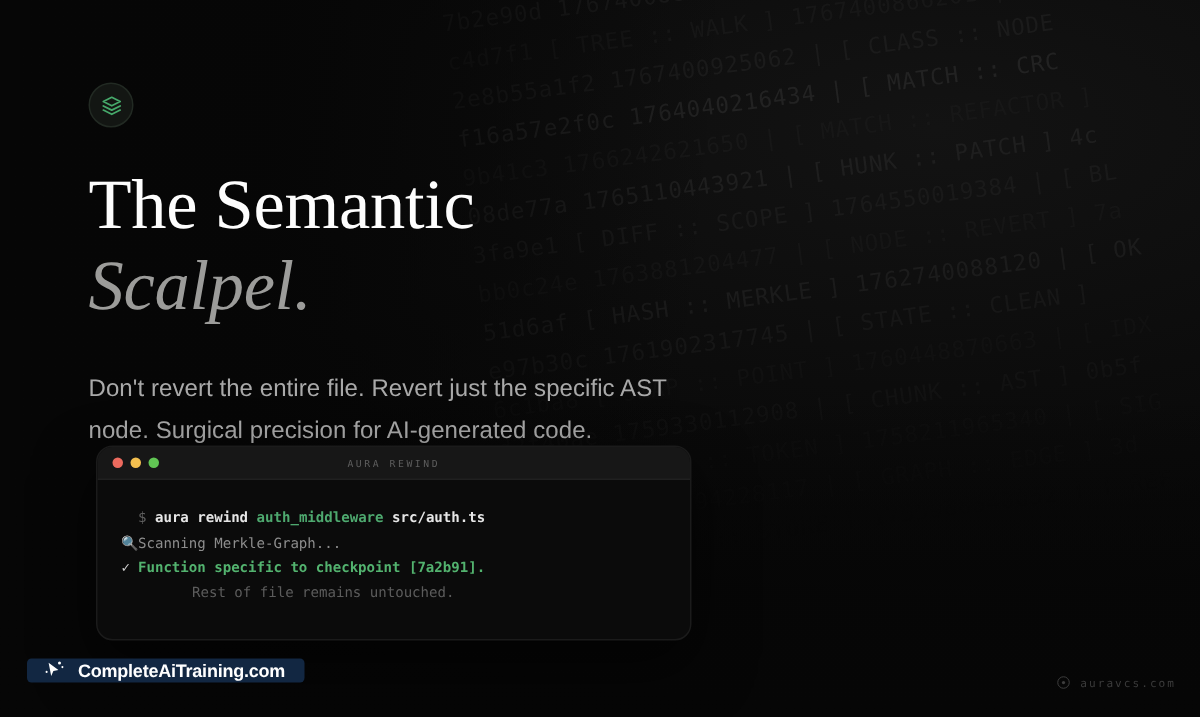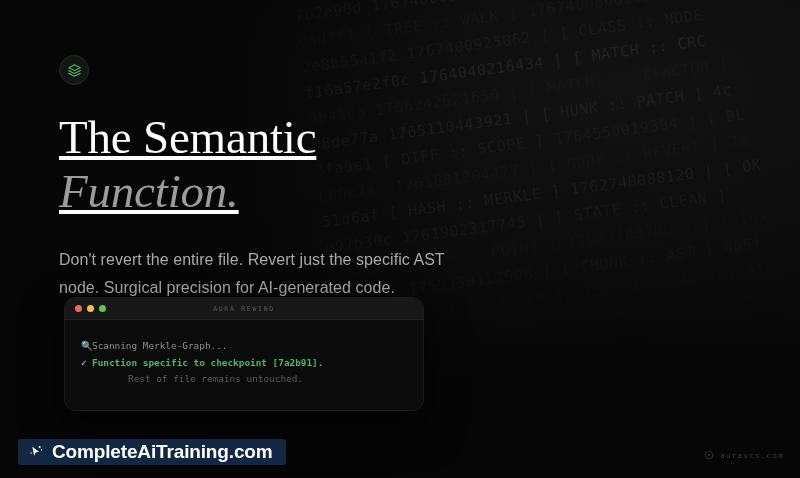--- a/index.html
+++ b/index.html
@@ -81,21 +81,20 @@
 
   
   .headline {
     margin-top: 26px;
     font-family: "Liberation Serif", "DejaVu Serif", serif;
     font-size: 47px;
     line-height: 1.12;
     font-weight: 400;
     letter-spacing: -0.2px;
     color: #fdfdfd;
-    text-decoration: underline;
   }
   .headline .l2 {
     display: block;
     font-style: italic;
     color: #9c9c9a;
     margin-top: 1px;
   }
 
   
   .subtitle {
@@ -105,21 +104,21 @@
     line-height: 1.72;
     color: #a9a9a9;
     letter-spacing: .05px;
   }
 
   
   .terminal {
     position: absolute;
     left: 64px;
     top: 297px;
-    width: 360px;
+    width: 397px;
     border-radius: 11px;
     background: #0b0b0b;
     border: 1px solid #1b1b1b;
     overflow: hidden;
     box-shadow: 0 16px 40px rgba(0,0,0,.65);
   }
 
   .term-bar {
     height: 22px;
     background: #171717;
@@ -162,29 +161,29 @@
   .tk-path   { color: #e6e6e6; font-weight: bold; }
   .tk-dim    { color: #8d8d8d; }
   .tk-ok     { color: #53b36f; font-weight: bold; }
   .tk-faint  { color: #5c5c5c; padding-left: 36px; }
 
   
   .cta-badge {
     position: absolute;
     left: 18px;
     top: 439px;
-    height: 26px;
+    height: 16px;
     padding: 0 13px 0 10px;
     display: flex;
     align-items: center;
     gap: 8px;
     background: #122742;
     border-radius: 3px;
     color: #ffffff;
-    font-size: 19px;
+    font-size: 12px;
     font-weight: bold;
     letter-spacing: -0.15px;
     white-space: nowrap;
   }
   .cta-badge svg { display: block; flex: 0 0 auto; }
 
   .watermark {
     position: absolute;
     right: 16px;
     top: 450px;
@@ -231,39 +230,40 @@
       <svg width="15" height="15" viewBox="0 0 24 24" fill="none" stroke="#46a86a" stroke-width="1.9" stroke-linecap="round" stroke-linejoin="round">
         <path d="M12 3 L21 7.5 L12 12 L3 7.5 Z"></path>
         <path d="M3 12.2 L12 16.7 L21 12.2"></path>
         <path d="M3 16.6 L12 21.1 L21 16.6"></path>
       </svg>
     </span>
   </div>
 
   <h1 class="headline">
     <span class="l1">The Semantic</span>
-    <span class="l2">Function.</span>
+    <span class="l2">Scalpel.</span>
   </h1>
 
   <p class="subtitle">Don't revert the entire file. Revert just the specific AST node. Surgical precision for AI-generated code.</p>
 </div>
 
 <div class="terminal">
 
   <div class="term-bar">
     <div class="dots">
       <span class="dot r"></span>
       <span class="dot y"></span>
       <span class="dot g"></span>
     </div>
     <div class="term-title">AURA REWIND</div>
   </div>
 
   <div class="term-body">
 
+    <span class="term-line"><span class="ico"></span><span class="tk-prompt">$ </span><span class="tk-cmd">aura rewind </span><span class="tk-arg">auth_middleware</span><span class="tk-path"> src/auth.ts</span></span>
 
     <span class="term-line"><span class="ico">🔍</span><span class="tk-dim">Scanning Merkle-Graph...</span></span>
 
 
     <span class="term-line"><span class="ico">✓</span><span class="tk-ok">Function specific to checkpoint [7a2b91].</span></span>
 
     <span class="term-line"><span class="ico"></span><span class="tk-faint">Rest of file remains untouched.</span></span>
 
   </div>
 </div>

